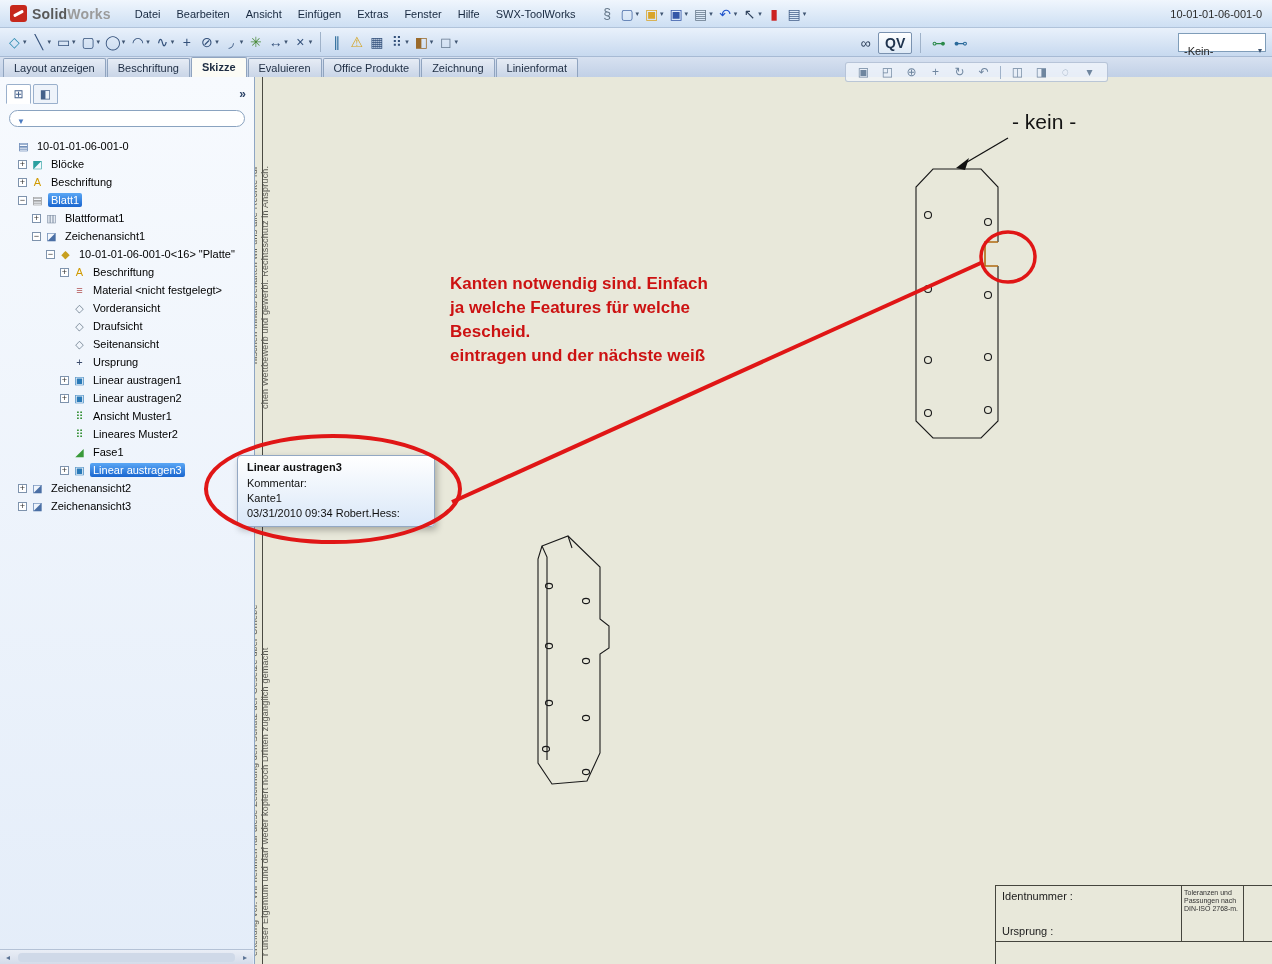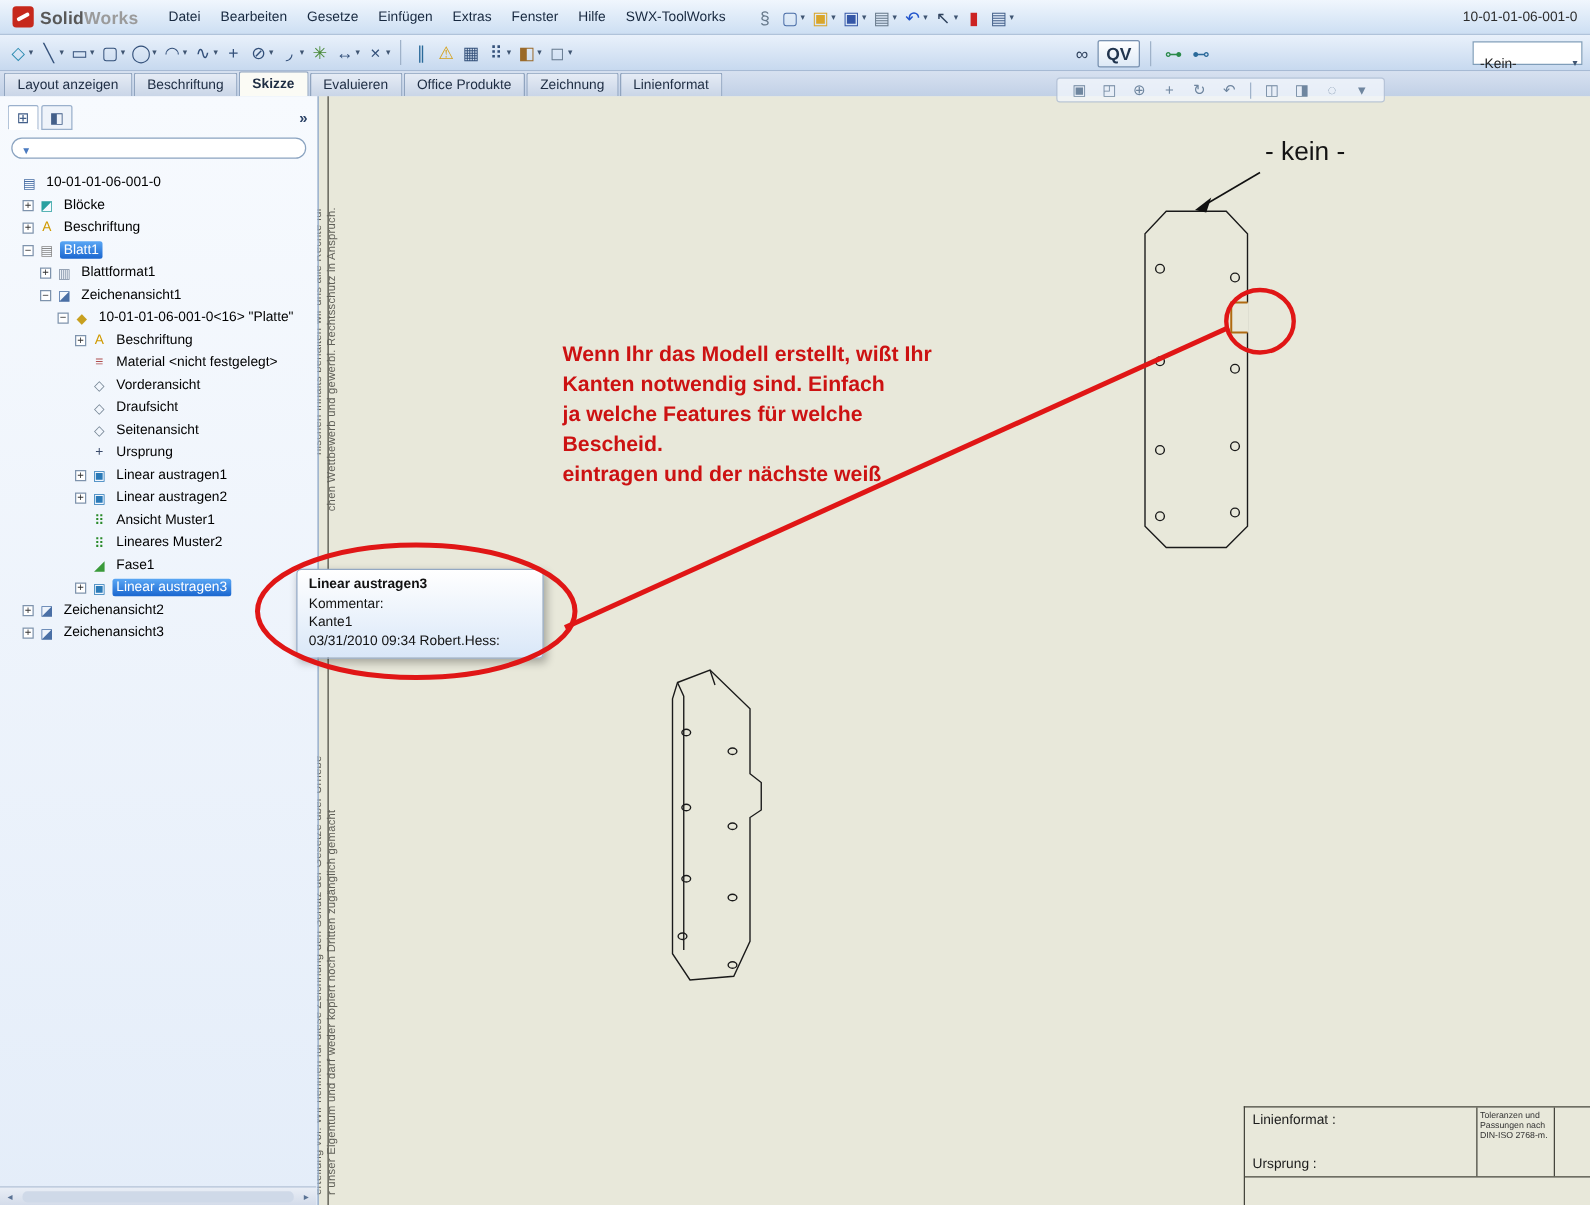--- a/index.html
+++ b/index.html
@@ -118,21 +118,21 @@
 <div class="window">
 
   <div class="menubar">
     <div class="logo">
       <span class="logo-badge"></span>
       <span class="logo-text"><span>Solid</span><span class="works">Works</span></span>
     </div>
     <div class="menus" id="menus">
         <span class="menu-item">Datei</span>
         <span class="menu-item">Bearbeiten</span>
-        <span class="menu-item">Gesetze</span>
+        <span class="menu-item">Ansicht</span>
         <span class="menu-item">Einfügen</span>
         <span class="menu-item">Extras</span>
         <span class="menu-item">Fenster</span>
         <span class="menu-item">Hilfe</span>
         <span class="menu-item">SWX-ToolWorks</span>
       </div>
     <div class="std-icons" id="std-icons">
         <span class="tbicon">
           <span class="glyph" style="color: rgb(102, 120, 138);">§</span>
         </span>
@@ -473,35 +473,34 @@
         <ellipse cx="549" cy="703" rx="3.5" ry="2.6"></ellipse>
           <ellipse cx="586" cy="718" rx="3.5" ry="2.6"></ellipse>
         <ellipse cx="546" cy="749" rx="3.5" ry="2.6"></ellipse>
           <ellipse cx="586" cy="772" rx="3.5" ry="2.6"></ellipse>
       </g>
     </svg>
 
     <div class="titleblock">
       <div class="tb-main">
         <div class="tb-left">
-          <div>Linienformat :</div>
+          <div>Identnummer :</div>
           <div>Ursprung :</div>
         </div>
         <div class="tb-tol" id="tb-tol">
             <div class="tol-line">Toleranzen und</div>
             <div class="tol-line">Passungen nach</div>
             <div class="tol-line">DIN-ISO 2768-m.</div>
           </div>
         <div class="tb-cut"></div>
       </div>
     </div>
   </div>
 
   <div class="red-note" id="red-note">
-      <div class="red-line">Wenn Ihr das Modell erstellt, wißt Ihr</div>
       <div class="red-line">Kanten notwendig sind. Einfach</div>
       <div class="red-line">ja welche Features für welche</div>
       <div class="red-line">Bescheid.</div>
       <div class="red-line">eintragen und der nächste weiß</div>
     </div>
 
   <div class="kein">- kein -</div>
 
   <div class="tooltip">
     <div class="tt-title">Linear austragen3</div>

